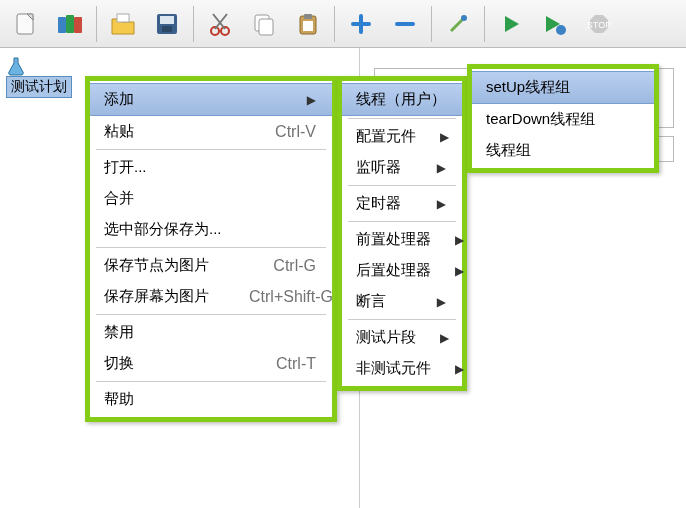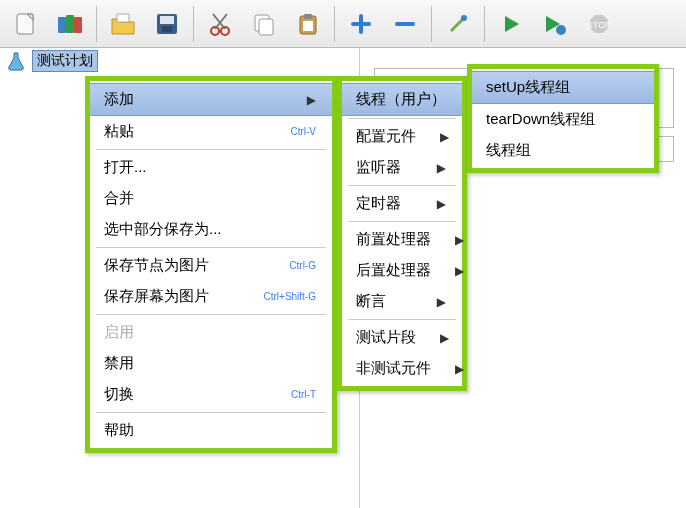--- a/index.html
+++ b/index.html
@@ -41,22 +41,24 @@
     position: absolute;
     top: 48px;
     left: 0;
     width: 360px;
     bottom: 0;
     background: #fff;
     border-right: 1px solid #ccc;
   }
   .tree-item {
     display: flex;
-    align-items: center;
+    align-items: flex-start;
     padding: 2px 6px;
+    margin-top: 6px;
+    flex-direction: column;
   }
   .tree-icon { width: 20px; height: 20px; margin-right: 6px; }
   .tree-label {
     background: #a9c6e8;
     border: 1px solid #5b8dbf;
     padding: 1px 4px;
   }
   .panel {
     position: absolute;
     top: 48px;
@@ -97,21 +99,21 @@
   .menu-item.highlight {
     background: linear-gradient(#b9cff0, #9db9e0);
     border-top: 1px solid #7a9fcf;
     border-bottom: 1px solid #7a9fcf;
   }
   .menu-sep {
     height: 1px;
     background: #ccc;
     margin: 2px 6px;
   }
-  .menu-shortcut { color: #3b82f6; font-size: 10px; margin-left: 40px; }
+  .menu-shortcut { color: #737373; font-size: 16px; margin-left: 40px; }
   .submenu-arrow { margin-left: 24px; font-size: 12px; color: #333; }
   .menu1 { top: 76px; left: 85px;  width: 252px; }
   .menu2 { top: 76px; left: 337px; width: 130px; }
   .menu3 { top: 64px; left: 467px; width: 192px; }
   svg { display: block; }
 </style>
 </head>
 <body>
 
 <div class="toolbar">
@@ -241,23 +243,20 @@
   <div class="menu-sep"></div>
   <div class="menu-item">
     <span>保存节点为图片</span>
     <span class="menu-shortcut">Ctrl-G</span>
   </div>
   <div class="menu-item">
     <span>保存屏幕为图片</span>
     <span class="menu-shortcut">Ctrl+Shift-G</span>
   </div>
   <div class="menu-sep"></div>
-  <div class="menu-item disabled">
-      <span>启用</span>
-    </div>
   <div class="menu-item">
       <span>禁用</span>
     </div>
   <div class="menu-item">
     <span>切换</span>
     <span class="menu-shortcut">Ctrl-T</span>
   </div>
   <div class="menu-sep"></div>
   <div class="menu-item">
       <span>帮助</span>

